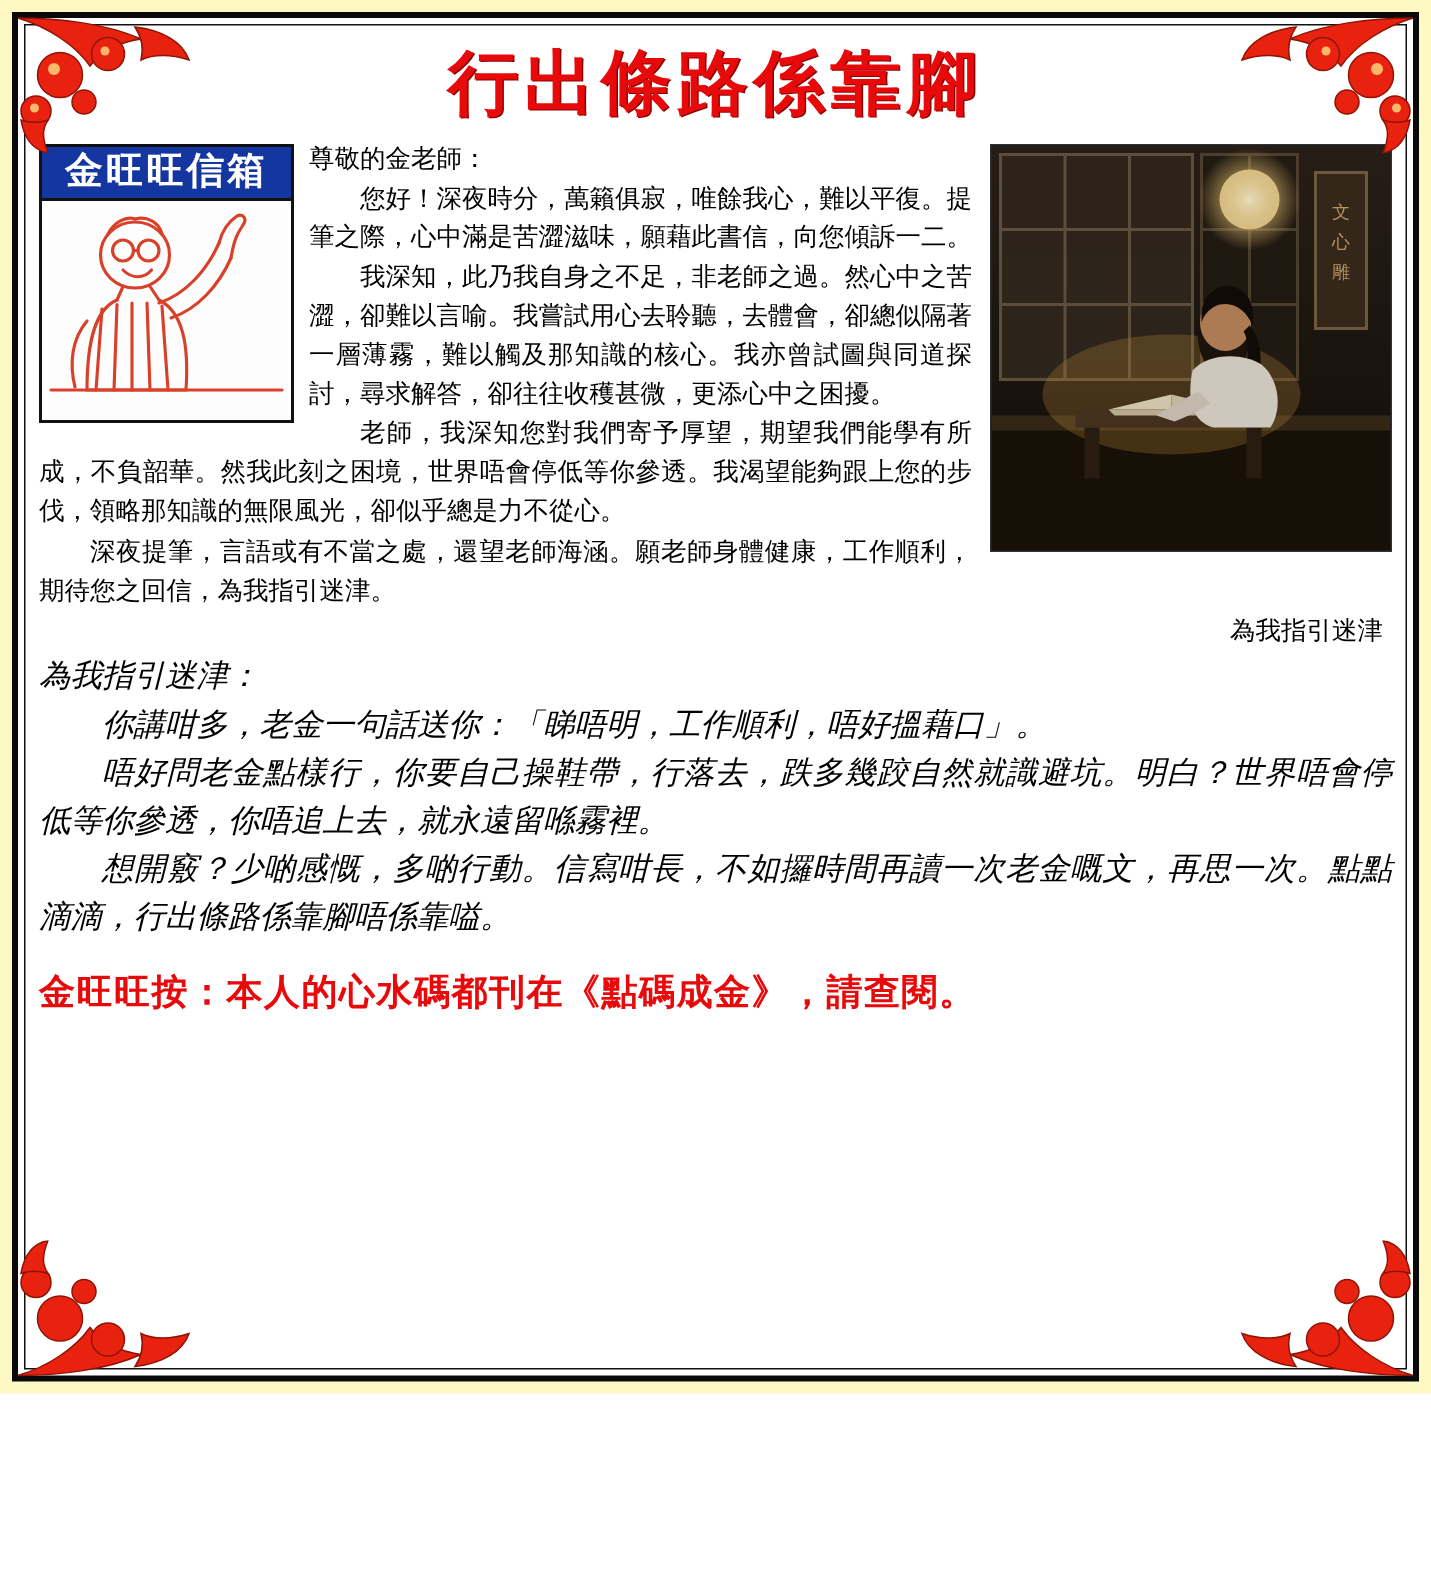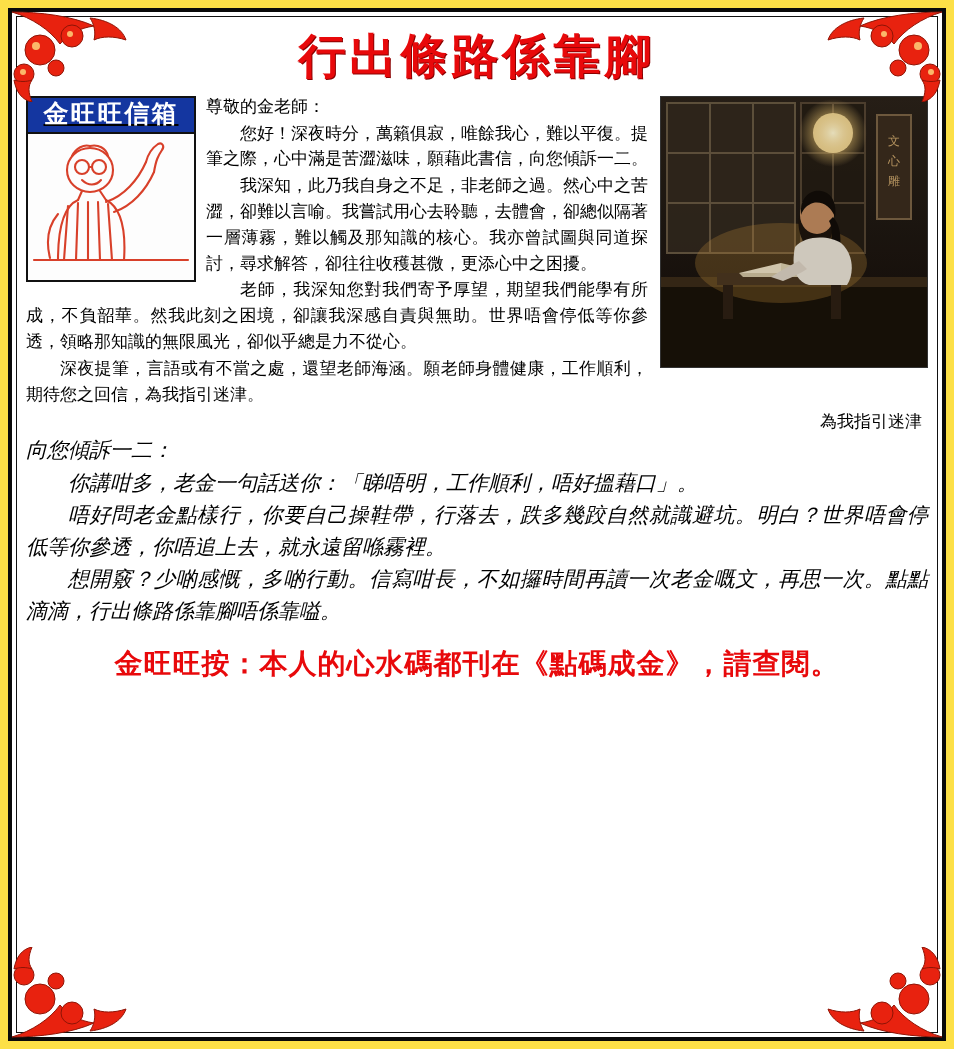--- a/index.html
+++ b/index.html
@@ -11,22 +11,22 @@
     width: 954px;
     height: 1049px;
     background: #ffffff;
     font-family: "DejaVu Sans", "Liberation Sans", sans-serif;
     overflow: hidden;
   }
 
   #page {
     position: relative;
     width: 954px;
-    height: 1049px;
-    background: #fde047;
+    height: 929px;
+    background: #fef9c3;
     padding: 19px;
   }
 
   
   .frame {
     position: absolute;
     left: 8px;
     top: 8px;
     right: 8px;
     bottom: 8px;
@@ -80,21 +80,20 @@
   .body-area {
     position: relative;
     padding: 0 4px;
   }
 
   
   .logo-block {
     float: left;
     width: 170px;
     margin: 2px 10px 4px 0;
-    text-decoration: underline;
   }
   .logo-banner {
     background: #1436a0;
     border: 2px solid #111;
     color: #ffffff;
     font-family: "DejaVu Serif", "Liberation Serif", serif;
     font-weight: bold;
     font-size: 25px;
     letter-spacing: 2px;
     text-align: center;
@@ -148,25 +147,24 @@
     font-size: 21px;
     line-height: 1.5;
     color: #000;
     text-align: justify;
     font-style: italic;
   }
   .reply p { margin: 0 0 1px 0; }
   .reply .sign-right { font-style: italic; padding-right: 40px; }
 
   .footnote {
-    text-align: center;
     color: #e8090b;
     font-family: "DejaVu Serif", "Liberation Serif", serif;
     font-weight: bold;
-    font-size: 28px;
+    font-size: 24px;
     letter-spacing: 1px;
     margin-top: 18px;
   }
 
   .clear { clear: both; height: 0; }
 </style>
 </head>
 <body>
 
 <div id="page">
@@ -344,29 +342,29 @@
 
           <rect width="266" height="270" fill="none"></rect>
           <rect x="0" y="0" width="266" height="270" fill="#000" opacity="0.10"></rect>
         </svg>
       </div>
 
       <div class="letter">
         <p>尊敬的金老師：</p>
         <p class="indent">您好！深夜時分，萬籟俱寂，唯餘我心，難以平復。提筆之際，心中滿是苦澀滋味，願藉此書信，向您傾訴一二。</p>
         <p class="indent">我深知，此乃我自身之不足，非老師之過。然心中之苦澀，卻難以言喻。我嘗試用心去聆聽，去體會，卻總似隔著一層薄霧，難以觸及那知識的核心。我亦曾試圖與同道探討，尋求解答，卻往往收穫甚微，更添心中之困擾。</p>
-        <p class="indent">老師，我深知您對我們寄予厚望，期望我們能學有所成，不負韶華。然我此刻之困境，卻讓我深感自責與無助。世界唔會停低等你參透，領略那知識的無限風光，卻似乎總是力不從心。</p>
+        <p class="indent">老師，我深知您對我們寄予厚望，期望我們能學有所成，不負韶華。然我此刻之困境，世界唔會停低等你參透。我渴望能夠跟上您的步伐，領略那知識的無限風光，卻似乎總是力不從心。</p>
         <p class="indent">深夜提筆，言語或有不當之處，還望老師海涵。願老師身體健康，工作順利，期待您之回信，為我指引迷津。</p>
         <p class="sign-right">為我指引迷津</p>
       </div>
 
       <div class="clear"></div>
 
       <div class="reply">
-        <p>向您傾訴一二：</p>
+        <p>為我指引迷津：</p>
         <p class="indent">你講咁多，老金一句話送你：「睇唔明，工作順利，唔好搵藉口」。</p>
         <p class="indent">唔好問老金點樣行，你要自己操鞋帶，行落去，跌多幾跤自然就識避坑。明白？世界唔會停低等你參透，你唔追上去，就永遠留喺霧裡。</p>
         <p class="indent">想開竅？少啲感慨，多啲行動。信寫咁長，不如攞時間再讀一次老金嘅文，再思一次。點點滴滴，行出條路係靠腳唔係靠嗌。</p>
       </div>
 
       <div class="footnote">金旺旺按：本人的心水碼都刊在《點碼成金》，請查閱。</div>
 
     </div>
   </div>
 </div>

